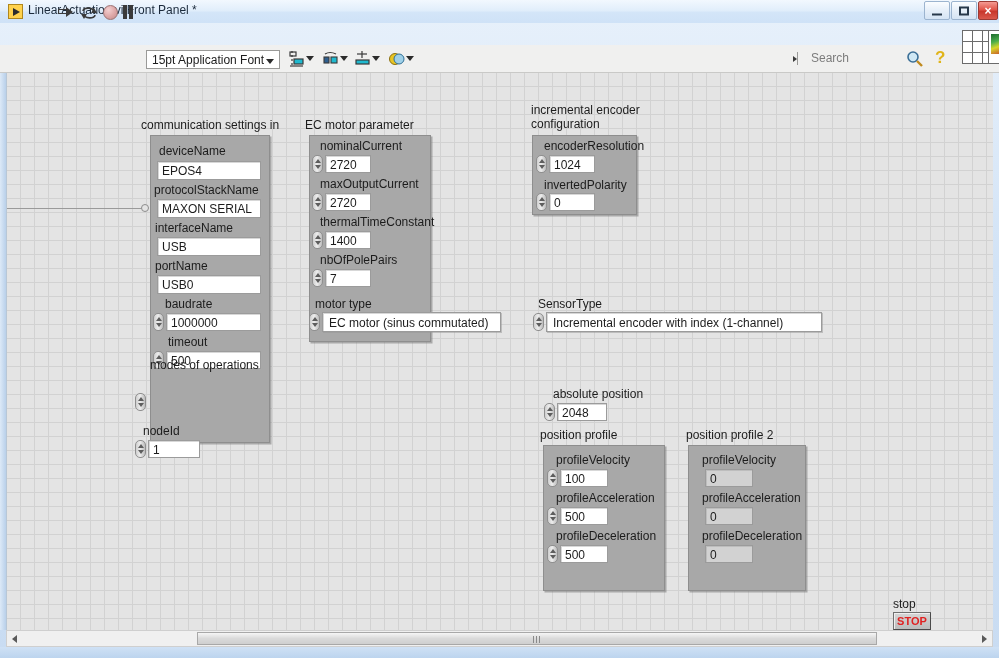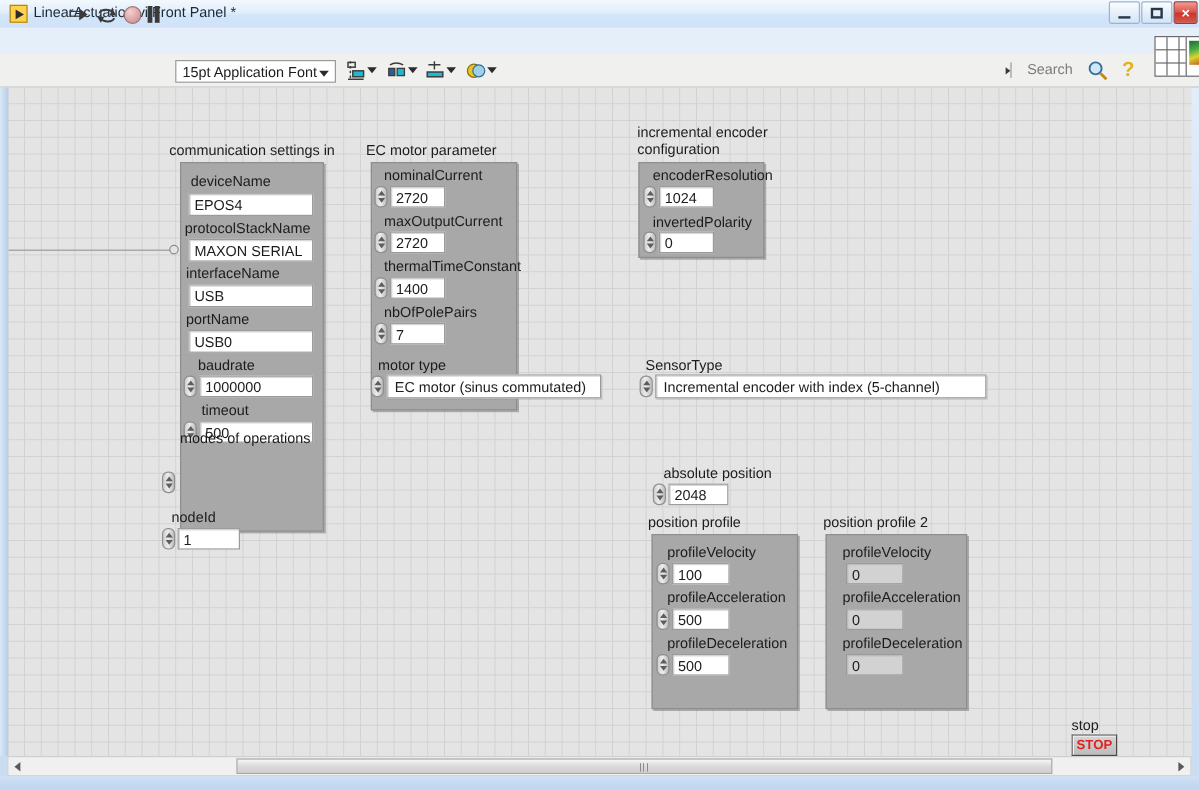--- a/index.html
+++ b/index.html
@@ -167,21 +167,21 @@
     border-right: 4px solid transparent;
     border-top: 5px solid #2b2b2b;
   }
   #tb-align  { left: 288px; width: 26px; }
   #tb-dist   { left: 322px; width: 26px; }
   #tb-resize { left: 354px; width: 26px; }
   #tb-reorder{ left: 388px; width: 26px; }
 
   
   #search-box {
-    position: absolute; left: 850px; top: 49px;
+    position: absolute; left: 805px; top: 49px;
     width: 120px; height: 20px;
   }
   #search-box .divider {
     position: absolute; left: -8px; top: 3px;
     width: 1px; height: 13px; background: #9a9a98;
   }
   #search-box .tick {
     position: absolute; left: -12px; top: 7px;
     width: 0; height: 0;
     border-top: 3px solid transparent;
@@ -585,21 +585,21 @@
         <span class="up"></span>
         <span class="dn"></span>
       </div>
     <div class="enum-ctl" style="left:315px; top:239px; width:179px; height:20px;">EC motor (sinus commutated)</div>
 
     <div class="lv-label" style="left:531px; top:224px;text-align:right;">SensorType</div>
     <div class="spin" style="left:526px; top:240px;">
         <span class="up"></span>
         <span class="dn"></span>
       </div>
-    <div class="enum-ctl" style="left:539px; top:239px; width:276px; height:20px;">Incremental encoder with index (5-channel)</div>
+    <div class="enum-ctl" style="left:539px; top:239px; width:276px; height:20px;">Incremental encoder with index (1-channel)</div>
 
     <div class="lv-label" style="left:143px; top:285px;">modes of operations</div>
     <div class="spin" style="left:128px; top:320px;">
         <span class="up"></span>
         <span class="dn"></span>
       </div>
 
     <div class="lv-label" style="left:136px; top:351px;">nodeId</div>
     <div class="spin" style="left:128px; top:367px;">
         <span class="up"></span>

